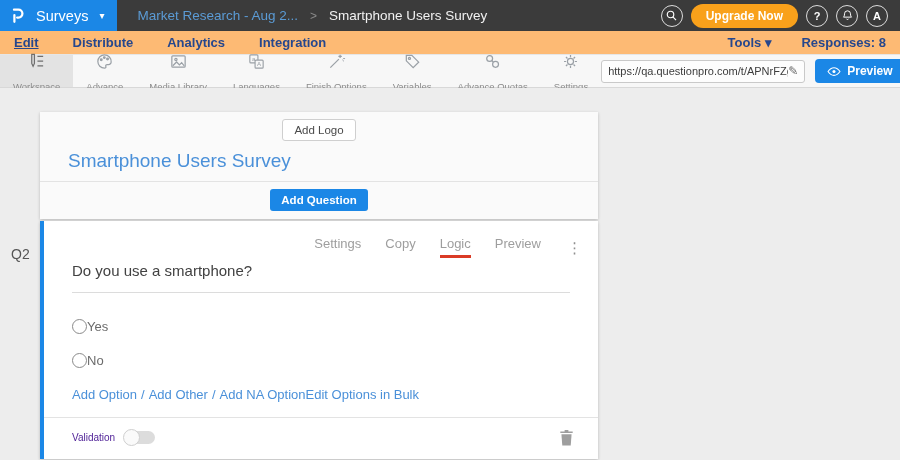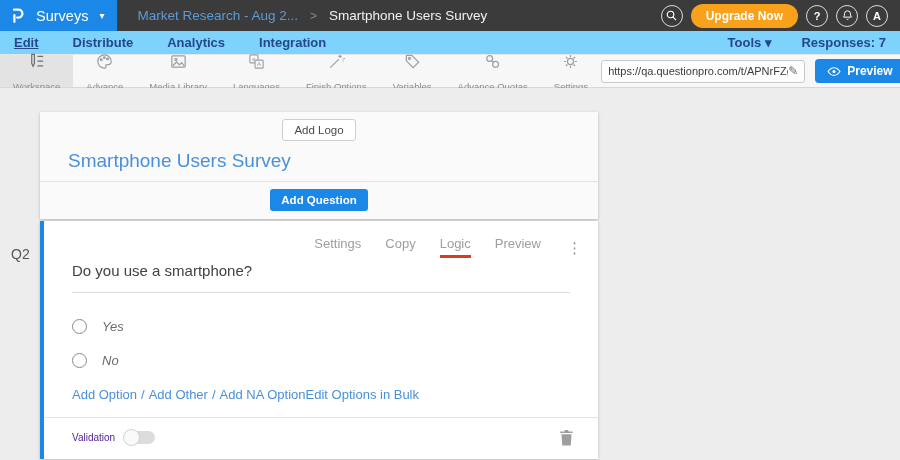--- a/index.html
+++ b/index.html
@@ -14,21 +14,21 @@
   .caret { font-size: 10px; margin-left: 2px; }
   .breadcrumb { display: flex; align-items: center; margin-left: 20px; font-size: 13.5px; }
   .bc-parent { color: #5b9bd5; cursor: pointer; }
   .bc-sep { color: #8a8a8a; margin: 0 12px; font-size: 12px; }
   .bc-current { color: #f1f1f1; }
   .topbar-right { margin-left: auto; display: flex; align-items: center; gap: 8px; padding-right: 12px; }
   .circle-btn { width: 22px; height: 22px; border-radius: 50%; border: 1.5px solid #dcdcdc; display: flex; align-items: center; justify-content: center; cursor: pointer; font-size: 11px; font-weight: bold; color: #fff; background: transparent; }
   .upgrade-btn { background: #f9a11b; color: #fff; border: none; border-radius: 12px; padding: 5px 15px; font-size: 12px; font-weight: bold; cursor: pointer; font-family: "Liberation Sans", sans-serif; }
 
   
-  .navrow { height: 24px; background: #7dd3fc; display: flex; align-items: center; padding: 0 14px; border-bottom: 1px solid #e6e6e6; text-align: right; }
+  .navrow { height: 24px; background: #fdba74; display: flex; align-items: center; padding: 0 14px; border-bottom: 1px solid #e6e6e6; text-align: right; }
   .nav-left { display: flex; gap: 34px; }
   .nav-link { font-size: 13px; font-weight: bold; color: #26478d; text-decoration: none; cursor: pointer; }
   .nav-link.active { text-decoration: underline; }
   .nav-right { margin-left: auto; display: flex; gap: 30px; align-items: center; }
   .nav-right .nav-link { font-weight: bold; }
 
   
   .toolbar { height: 33px; background: #f7f7f7; border-bottom: 1px solid #d8d8d8; display: flex; align-items: stretch; }
   .tool-item { display: flex; flex-direction: column; align-items: center; justify-content: center; padding: 2px 13px 1px; cursor: pointer; gap: 10px; }
   .tool-item.selected { background: #e3e3e3; }
@@ -53,21 +53,21 @@
 
   .q-number { position: absolute; left: 11px; top: 158px; font-size: 14px; color: #555; }
 
   .question-card { background: #fff; border-left: 4px solid #1b87e6; margin-top: 2px; position: relative; }
   .tabs-row { display: flex; justify-content: flex-end; align-items: center; gap: 24px; padding: 15px 16px 0 0; }
   .q-tab { font-size: 13px; color: #9e9e9e; cursor: pointer; padding-bottom: 4px; border-bottom: 3px solid transparent; }
   .q-tab.active { border-bottom-color: #da3b26; }
   .dots-menu { color: #8f8f8f; font-size: 15px; cursor: pointer; margin-left: 2px; line-height: 1; }
   .q-text { margin: 4px 28px 0; padding-bottom: 13px; border-bottom: 1px solid #dcdcdc; font-size: 15px; color: #424242; }
   .options { margin: 26px 28px 0; }
-  .opt-row { display: flex; align-items: flex-start; gap: 15px; margin-bottom: 19px; cursor: pointer; font-style: italic; }
+  .opt-row { display: flex; align-items: flex-start; margin-bottom: 19px; cursor: pointer; }
   .radio { width: 15px; height: 15px; border: 1.5px solid #8a8a8a; border-radius: 50%; background: #fff; }
   .opt-label { font-size: 13px; color: #6b6b6b; }
   .links-row { display: flex; margin: 0 24px 0 28px; font-size: 13px; }
   .blue-link { color: #4a90d9; cursor: pointer; text-decoration: none; }
   .link-sep { color: #4a90d9; margin: 0 4px; }
   .validation-divider { margin-top: 15px; }
   .validation-row { display: flex; align-items: center; padding: 11px 24px 13px 28px; }
   .validation-label { font-size: 10px; color: #4c1d95; margin-right: 10px; }
   .toggle { width: 30px; height: 13px; background: #dcdcdc; border-radius: 7px; position: relative; cursor: pointer; }
   .toggle-knob { position: absolute; left: -2px; top: -2px; width: 17px; height: 17px; border-radius: 50%; background: #fafafa; border: 1px solid #cfcfcf; }
@@ -121,21 +121,21 @@
 
 <div class="navrow">
   <div class="nav-left">
     <a class="nav-link active">Edit</a>
     <a class="nav-link">Distribute</a>
     <a class="nav-link">Analytics</a>
     <a class="nav-link">Integration</a>
   </div>
   <div class="nav-right">
     <a class="nav-link">Tools ▾</a>
-    <a class="nav-link">Responses: 7</a>
+    <a class="nav-link">Responses: 8</a>
   </div>
 </div>
 
 <div class="toolbar">
   <div class="tool-item selected">
     <span class="tool-icon">
       <svg width="19" height="19" viewBox="0 0 20 20" fill="none" stroke="#6f6f6f" stroke-width="1.3">
           <path d="M5 2.5v9.5l1.4 3 1.4-3V2.5z"></path>
           <path d="M11 4.5h6M11 9.5h6M11 14.5h6"></path>
         </svg>

